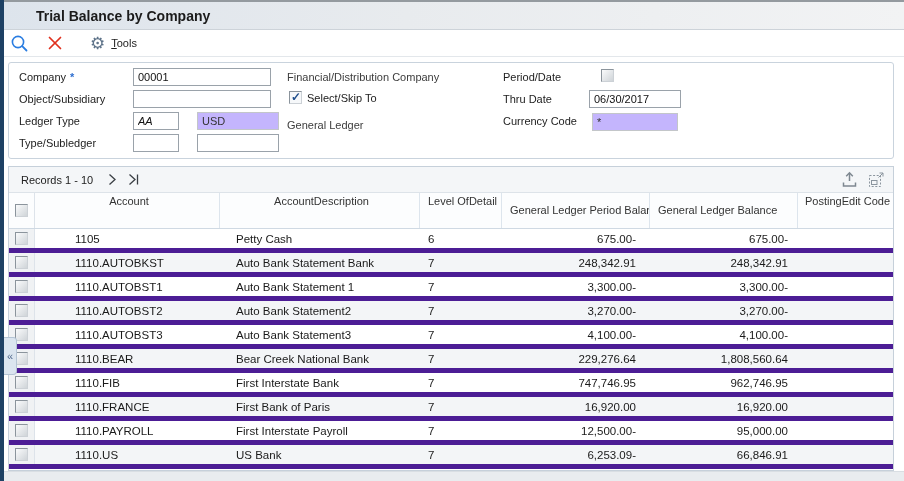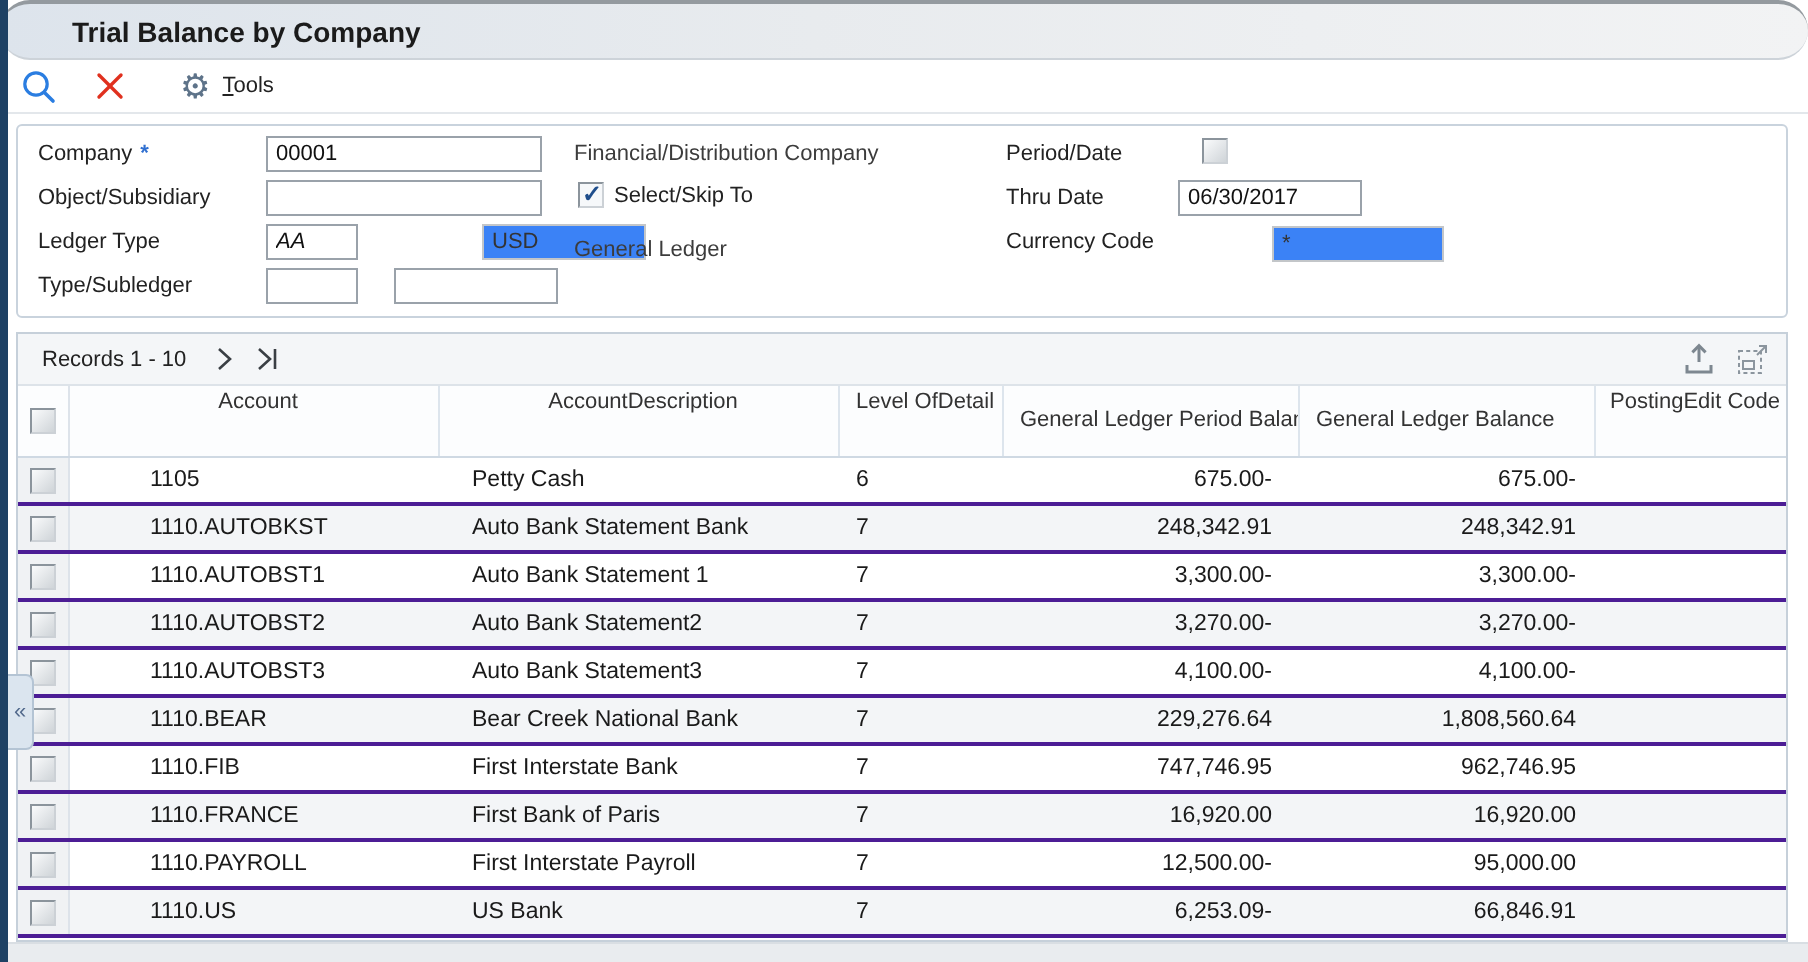--- a/index.html
+++ b/index.html
@@ -14,21 +14,21 @@
     position:absolute; left:4px; top:337px; width:13px; height:38px; z-index:7;
     background:#dbe5ef; border:1px solid #b4c4d4; border-left:none;
     border-radius:0 4px 4px 0; display:flex; align-items:center; justify-content:center;
     color:#51688b; font-size:11px; cursor:pointer; line-height:1;
   }
   
   .titlebar {
     position:absolute; left:0; top:0; width:904px; height:30px;
     background:linear-gradient(to right,#dde4ec 0%, #e8ebee 45%, #f2f3f4 100%);
     border-top:2px solid #949a9f; border-bottom:1px solid #cdd3d9;
-    display:flex; align-items:center; padding-left:36px;border-radius:15px;
+    display:flex; align-items:center; padding-left:36px;
   }
   .titlebar .ttl { font-size:14px; font-weight:bold; color:#1b1b1b; }
   
   .toolbar {
     position:absolute; left:0; top:30px; width:904px; height:27px; background:#fff;
     border-bottom:1px solid #e3e7eb; display:flex; align-items:center; padding-left:10px;
   }
   .tbtn { display:flex; align-items:center; cursor:pointer; }
   .tb-search { margin-right:18px; }
   .tb-close { margin-right:27px; }
@@ -40,21 +40,21 @@
     position:absolute; left:8px; top:62px; width:886px; height:97px;
     border:1px solid #c9d3dd; border-radius:3px; background:#fff;
   }
   .flabel { position:absolute; font-size:11px; color:#222; white-space:nowrap; }
   .flabel.it { color:#3c3c3c; }
   .req { color:#2f6fd0; font-weight:bold; margin-left:4px; font-size:11px; }
   .fin {
     position:absolute; height:18px; font-size:11px; font-family:"Liberation Sans",sans-serif;
     border:1px solid #9aa2aa; padding:1px 4px; color:#111; background:#fff;
   }
-  .fin.ro { background:#3b82f6; border-color:#c3c6c9; color:#333;margin-left:44px; }
+  .fin.ro { background:#c4b5fd; border-color:#c3c6c9; color:#333; }
   
   .cb3d {
     display:inline-block; width:13px; height:13px; position:relative; cursor:pointer;
     border:1px solid; border-color:#8b949c #ccd1d6 #ccd1d6 #8b949c;
     background:linear-gradient(135deg,#fafbfc 0%,#cfd4d8 100%);
   }
   .cb3d.checked { background:#f6f8fa; }
   .cb3d.checked::after {
     content:"\2713"; position:absolute; left:1px; top:-2px;
     font-size:12px; font-weight:bold; color:#1f4e8c;
@@ -74,21 +74,21 @@
   .rb-spacer { flex:1; }
   .rb-icon { margin-left:10px; cursor:pointer; display:flex; align-items:center; }
   
   .ghead { display:flex; height:36px; background:#fcfdfe; border-bottom:1px solid #cfd9e3; }
   .hcell {
     font-size:11px; color:#333; border-right:1px solid #dde5ed;
     display:flex; justify-content:center;
     padding:2px 4px 2px 8px; white-space:nowrap; overflow:hidden; cursor:pointer;
   }
   .hcell div { line-height:13px; }
-  .grow { display:flex; height:24px; border-bottom:2px solid #4c1d95; background:#fff; }
+  .grow { display:flex; height:24px; border-bottom:5px solid #4c1d95; background:#fff; }
   .grow:nth-child(even) { background:#f3f5f7; }
   .gcell {
     font-size:11.5px; color:#1a1a1a; display:flex; align-items:center;
     white-space:nowrap; overflow:hidden;
   }
   .col-cb { width:26px; justify-content:center; background:#f0f2f4; border-right:1px solid #dde3ea; flex:none; }
   .ghead .col-cb { background:transparent; }
   .col-acct { width:185px; padding-left:40px; flex:none; }
   .ghead .col-acct { padding-left:8px; }
   .col-desc { width:200px; padding-left:16px; flex:none; }

